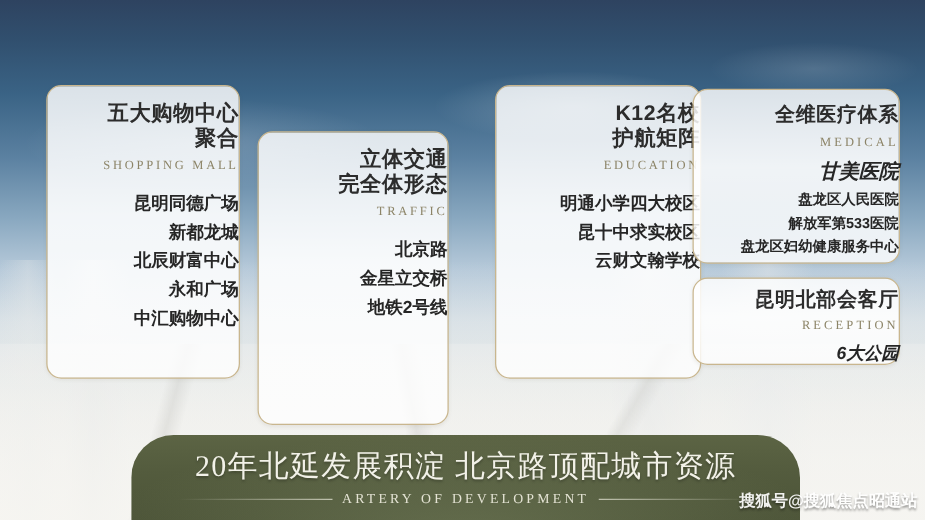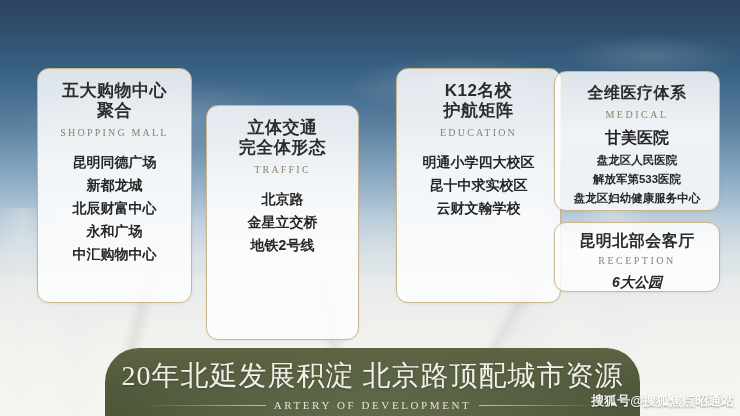--- a/index.html
+++ b/index.html
@@ -52,21 +52,21 @@
       linear-gradient(180deg, rgba(247,246,243,.25), rgba(246,245,241,.85));
   }
 
   
   .card{
     position:absolute;
     border:1px solid #c9b68e;
     border-radius:12px;
     background:linear-gradient(180deg, rgba(255,255,255,.82) 0%, rgba(255,255,255,.90) 45%, rgba(255,255,255,.80) 100%);
     box-shadow:0 1px 3px rgba(120,110,90,.10);
-    text-align:center;
+    text-align:right;
     padding-top:12px;
   }
   #card-shopping { left:37px;  top:68px;  width:155px; height:235px; }
   #card-traffic  { left:206px; top:68px;  width:153px; height:235px;margin-top:37px; }
   #card-education{ left:396px; top:68px;  width:165px; height:235px; }
   #card-medical  { left:554px; top:71px;  width:166px; height:140px; }
   #card-reception{ left:554px; top:222px; width:166px; height:70px;  padding-top:9px; }
 
   .card-title{
     font-weight:700;
@@ -97,39 +97,39 @@
   #card-medical .card-items{ margin-top:6px; gap:1px; }
   #card-reception .card-items{ margin-top:6px; }
 
   .card-item{
     color:#262626;
     font-weight:700;
     font-size:14px;
     line-height:1.5;
   }
   #card-education .card-item{ font-size:14px; }
-  .card-item.lead{ font-size:16px; margin-bottom:1px; }
+  .card-item.lead{ font-size:16px; margin-bottom:1px;font-style:italic; }
   .card-item.small{ font-size:11.5px; line-height:1.55; font-weight:700; }
   #card-reception .card-item{ font-size:14px;font-style:italic; }
 
   
   #bottom-banner{
     position:absolute;
     left:105px; top:348px; width:535px; height:68px;
     background:
       radial-gradient(ellipse 420px 120px at 50% 120%, rgba(120,130,95,.55), rgba(0,0,0,0) 70%),
       linear-gradient(180deg,#5c6444 0%,#545c3e 40%,#4c5438 100%);
     border-radius:34px 34px 0 0;
     overflow:hidden;
     text-align:center;
   }
   #banner-title{
     margin-top:9px;
     color:#f2f1e8;
-    font-size:28px;
+    font-size:24px;
     font-weight:400;
     letter-spacing:1px;
     font-family:"Liberation Serif","DejaVu Serif",serif;
     white-space:nowrap;
     text-shadow:0 1px 2px rgba(0,0,0,.25);
   }
   #banner-subwrap{
     margin-top:4px;
     display:flex; align-items:center; justify-content:center; gap:8px;
     padding:0 38px;

